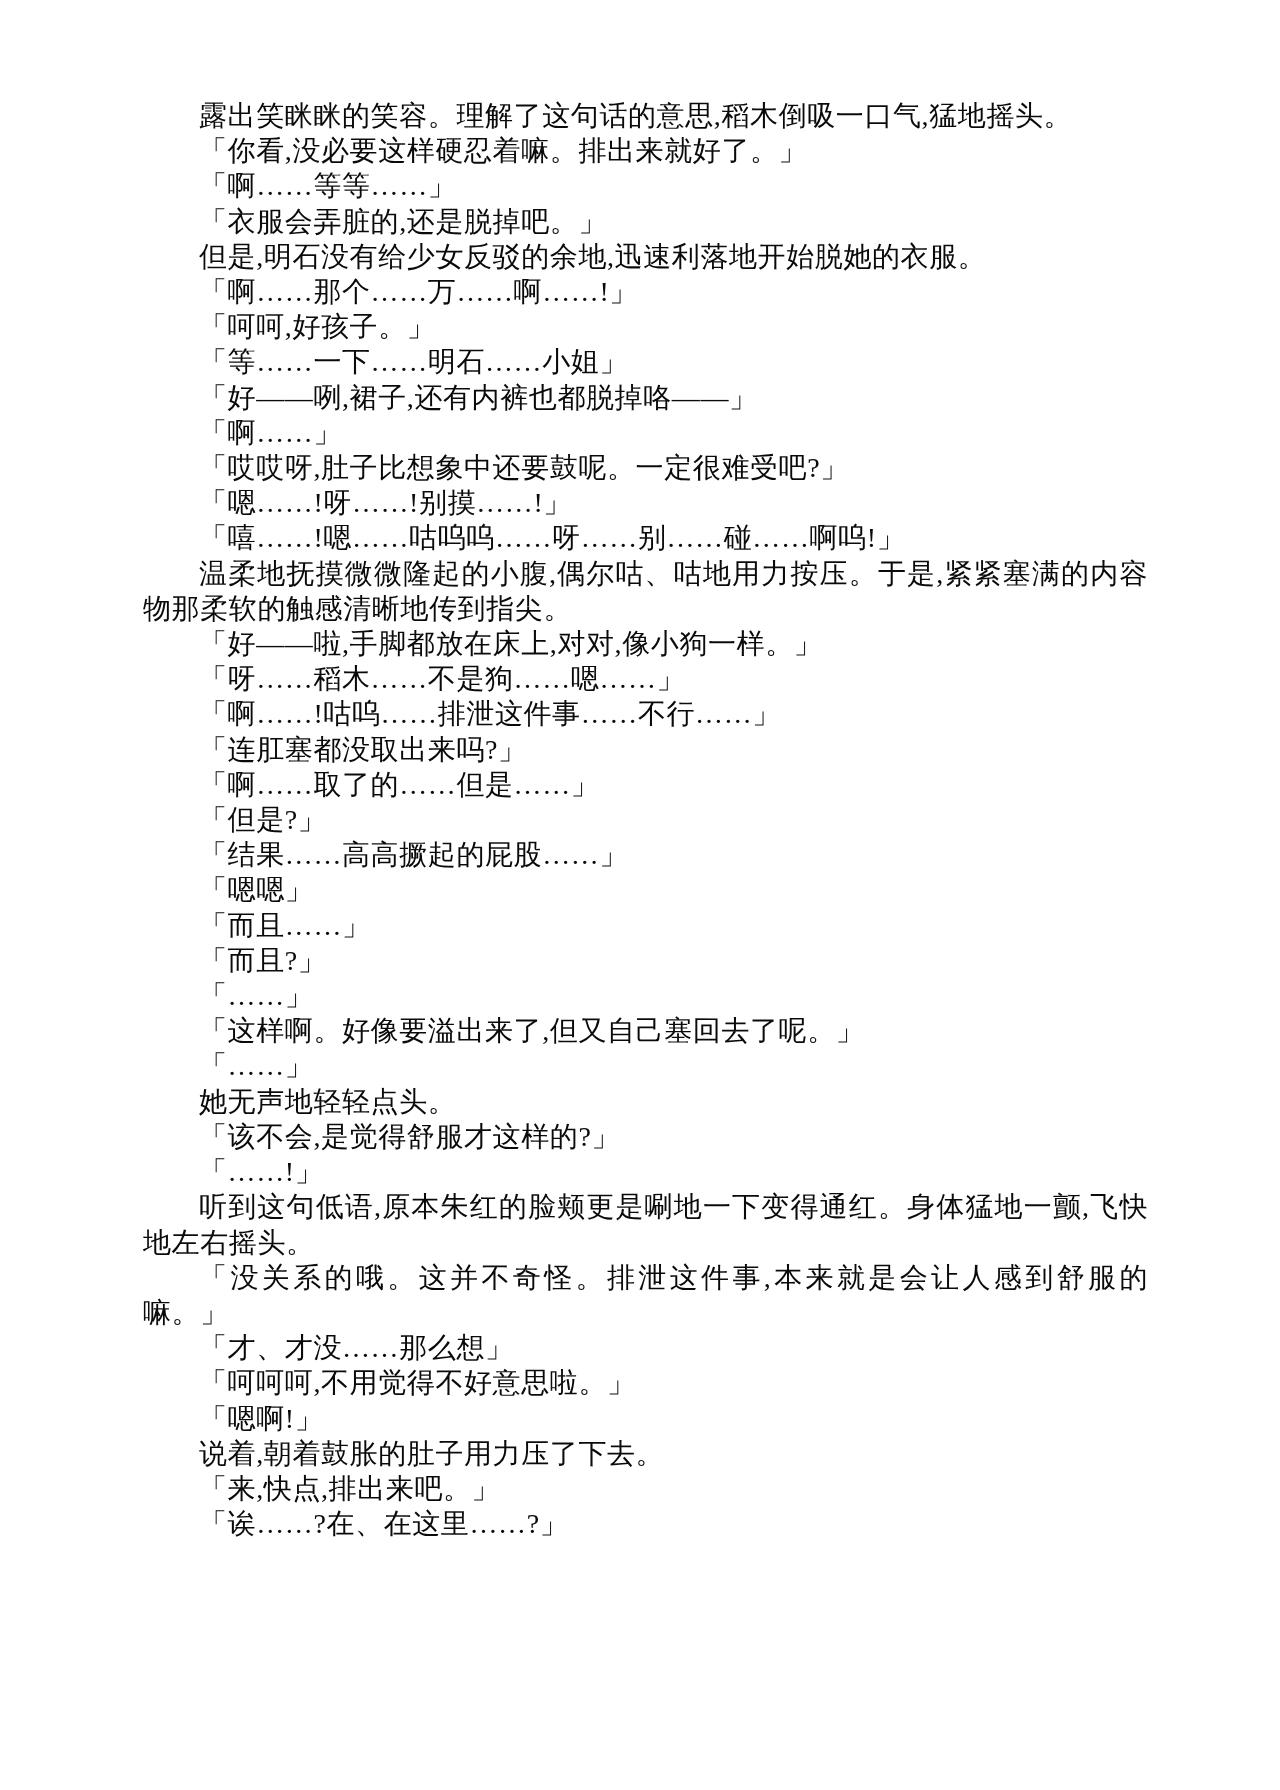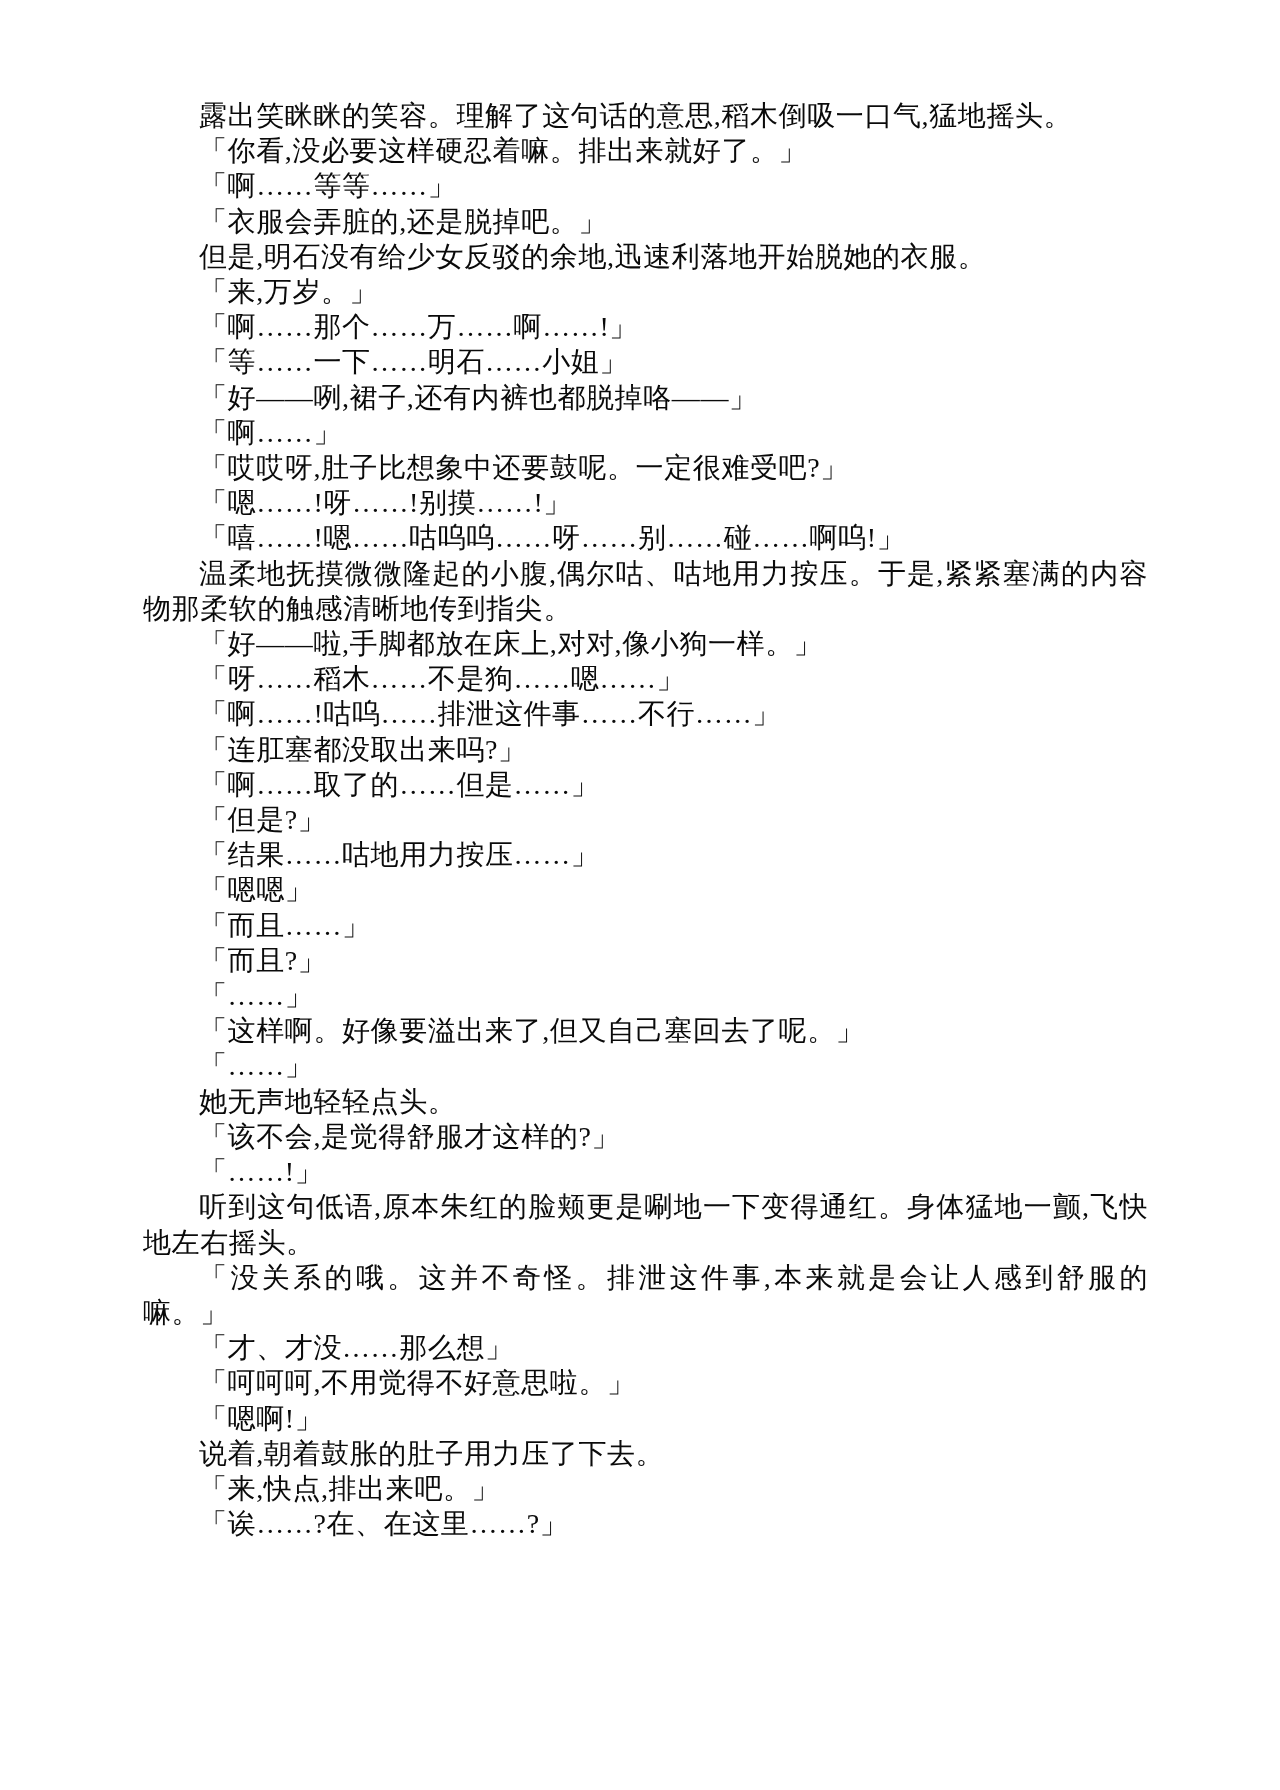--- a/index.html
+++ b/index.html
@@ -38,36 +38,36 @@
 </head>
 <body>
 
 <main class="page">
   <section class="text-block">
       <p class="para">露出笑眯眯的笑容。理解了这句话的意思,稻木倒吸一口气,猛地摇头。</p>
       <p class="para">「你看,没必要这样硬忍着嘛。排出来就好了。」</p>
       <p class="para">「啊……等等……」</p>
       <p class="para">「衣服会弄脏的,还是脱掉吧。」</p>
       <p class="para">但是,明石没有给少女反驳的余地,迅速利落地开始脱她的衣服。</p>
-      <p class="para">「来,万岁。」</p>
       <p class="para">「啊……那个……万……啊……!」</p>
+      <p class="para">「呵呵,好孩子。」</p>
       <p class="para">「等……一下……明石……小姐」</p>
       <p class="para">「好——咧,裙子,还有内裤也都脱掉咯——」</p>
       <p class="para">「啊……」</p>
       <p class="para">「哎哎呀,肚子比想象中还要鼓呢。一定很难受吧?」</p>
       <p class="para">「嗯……!呀……!别摸……!」</p>
       <p class="para">「嘻……!嗯……咕呜呜……呀……别……碰……啊呜!」</p>
       <p class="para">温柔地抚摸微微隆起的小腹,偶尔咕、咕地用力按压。于是,紧紧塞满的内容物那柔软的触感清晰地传到指尖。</p>
       <p class="para">「好——啦,手脚都放在床上,对对,像小狗一样。」</p>
       <p class="para">「呀……稻木……不是狗……嗯……」</p>
       <p class="para">「啊……!咕呜……排泄这件事……不行……」</p>
       <p class="para">「连肛塞都没取出来吗?」</p>
       <p class="para">「啊……取了的……但是……」</p>
       <p class="para">「但是?」</p>
-      <p class="para">「结果……咕地用力按压……」</p>
+      <p class="para">「结果……高高撅起的屁股……」</p>
       <p class="para">「嗯嗯」</p>
       <p class="para">「而且……」</p>
       <p class="para">「而且?」</p>
       <p class="para">「……」</p>
       <p class="para">「这样啊。好像要溢出来了,但又自己塞回去了呢。」</p>
       <p class="para">「……」</p>
       <p class="para">她无声地轻轻点头。</p>
       <p class="para">「该不会,是觉得舒服才这样的?」</p>
       <p class="para">「……!」</p>
       <p class="para">听到这句低语,原本朱红的脸颊更是唰地一下变得通红。身体猛地一颤,飞快地左右摇头。</p>

